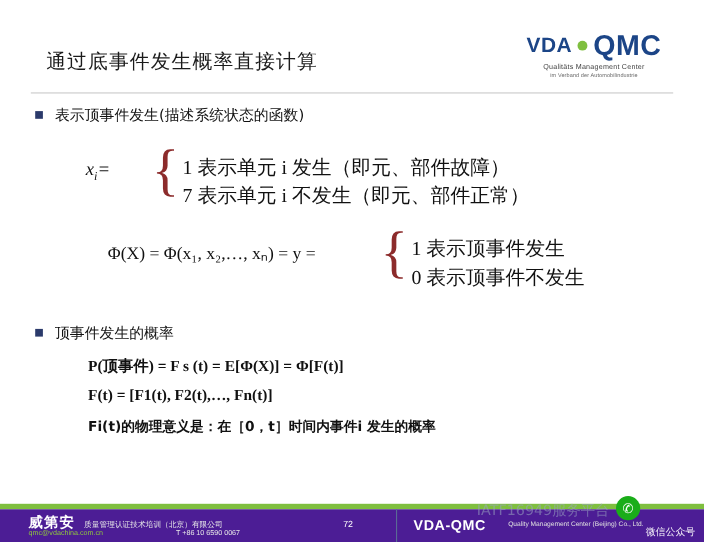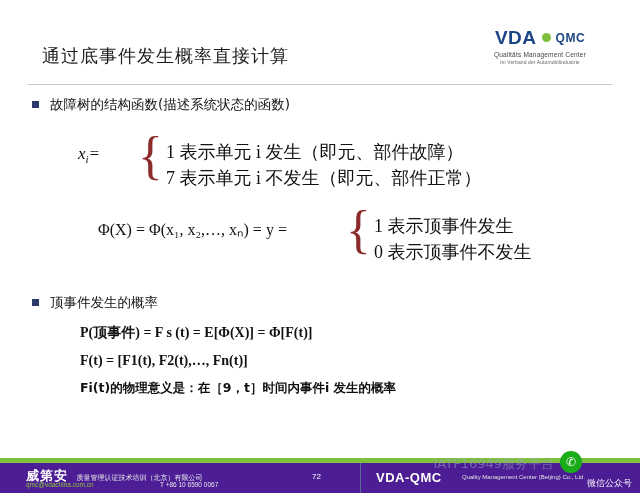--- a/index.html
+++ b/index.html
@@ -35,21 +35,21 @@
     display:flex;align-items:center;justify-content:center;gap:5px;
     line-height:1;
   }
   .logo-vda{
     font-size:19px;font-weight:bold;color:#1c4587;letter-spacing:0.5px;
   }
   .logo-dot{
     width:9px;height:9px;border-radius:50%;background:#7fbf3f;display:inline-block;
   }
   .logo-qmc{
-    font-size:12px;font-weight:bold;color:#1c4587;letter-spacing:0.5px;
+    font-size:26px;font-weight:bold;color:#1c4587;letter-spacing:0.5px;
   }
   .logo-sub1{
     margin-top:4px;font-size:6.5px;color:#444;letter-spacing:0.2px;
   }
   .logo-sub2{
     margin-top:1px;font-size:5px;color:#666;letter-spacing:0.1px;
   }
   
   .content{
     position:absolute;left:28px;top:96px;right:28px;bottom:62px;
@@ -172,21 +172,21 @@
       </div>
       <div class="logo-sub1">Qualitäts Management Center</div>
       <div class="logo-sub2">im Verband der Automobilindustrie</div>
     </div>
   </div>
 
   <div class="content">
 
     <div class="bullet">
       <span class="sq"></span>
-      <span>故障树的结构函数(描述系统状态的函数)</span>
+      <span>表示顶事件发生(描述系统状态的函数)</span>
     </div>
 
     <div class="math1">
       <span class="xi">
         <i>x</i><sub>i</sub><span>=</span>
       </span>
       <span class="brace" style="left:70px;top:2px;">{</span>
       <span class="case" style="left:98px;top:12px;">1 表示单元 i 发生（即元、部件故障）</span>
       <span class="case" style="left:98px;top:38px;">7 表示单元 i 不发生（即元、部件正常）</span>
     </div>
@@ -199,21 +199,21 @@
     </div>
 
     <div class="bullet" style="margin-top:34px;">
       <span class="sq"></span>
       <span>顶事件发生的概率</span>
     </div>
 
     <div class="eqs">
       <div class="eq">P(顶事件) = F s (t) = E[Φ(X)] = Φ[F(t)]</div>
       <div class="eq">F(t) = [F1(t), F2(t),…, Fn(t)]</div>
-      <div class="eq eqcn">Fi(t)的物理意义是：在［9，t］时间内事件i 发生的概率</div>
+      <div class="eq eqcn">Fi(t)的物理意义是：在［0，t］时间内事件i 发生的概率</div>
     </div>
 
   </div>
 
   <div class="footbar"></div>
   <div class="footer">
     <div class="f-left">
       <span class="f-name">威第安</span>
       <span class="f-org">质量管理认证技术培训（北京）有限公司</span>
     </div>

